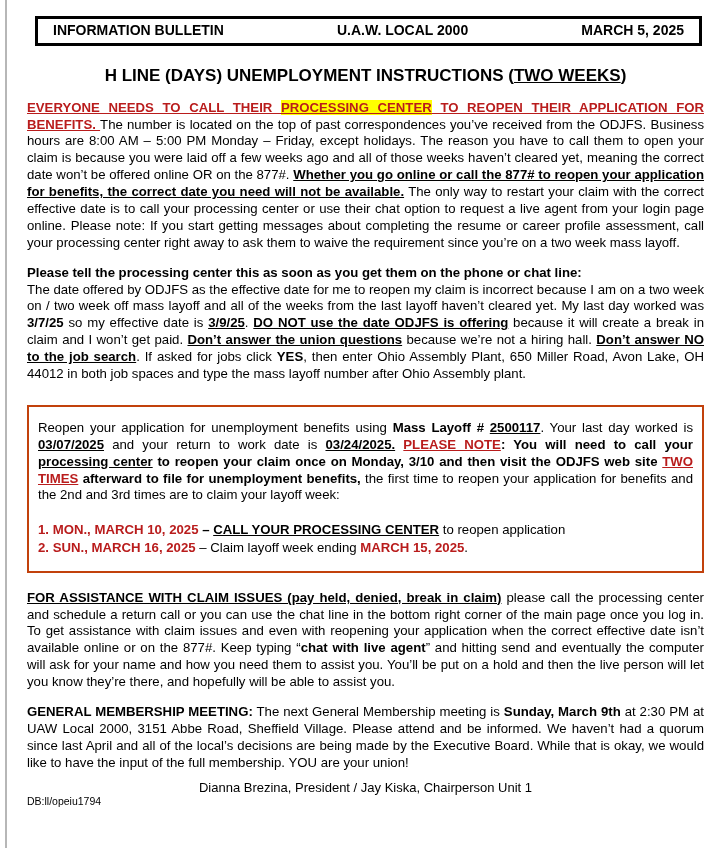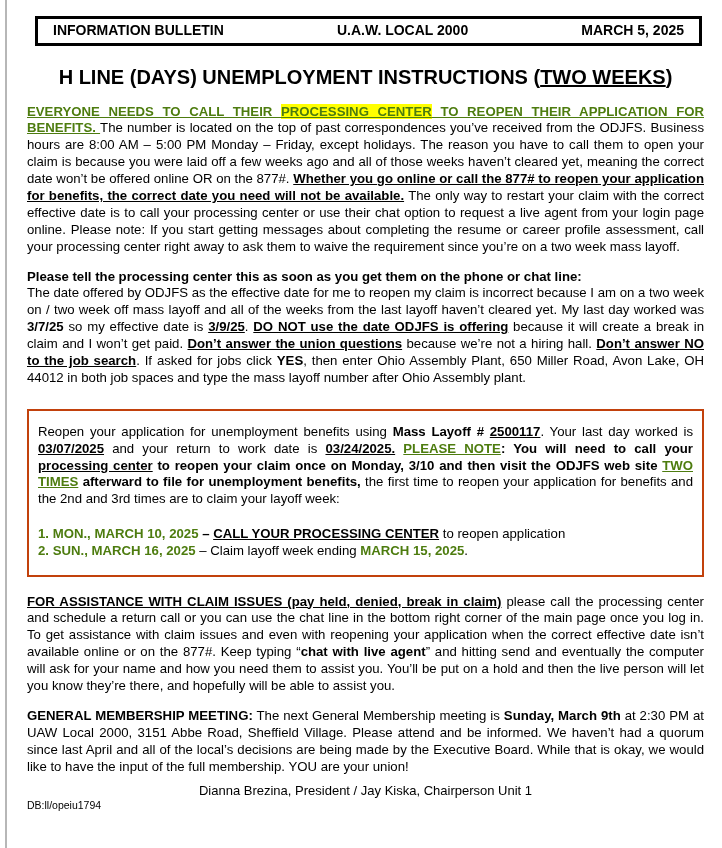--- a/index.html
+++ b/index.html
@@ -26,21 +26,21 @@
     display:flex;
     align-items:center;
     justify-content:space-between;
     padding:3px 15px;
     font-weight:700;
     font-size:14px;
   }
   .doc-title{
     text-align:center;
     font-weight:700;
-    font-size:20px;
+    font-size:17px;
     margin-top:19px;
   }
   .para{
     text-align:justify;
     margin-top:13px;
   }
   .para-heading{
     font-weight:700;
     margin-top:13px;
   }
@@ -60,21 +60,21 @@
     margin-top:8px;
     font-size:13px;
   }
   .footer-fileref{
     font-size:10.5px;
     line-height:1.1;
   }
   
   .b{font-weight:700;}
   .u{text-decoration:underline;}
-  .red{color:#4d7c0f;}
+  .red{color:#b91c1c;}
   .hl{background:#ffff00;}
 </style>
 </head>
 <body>
 
 <div class="scan-edge"></div>
 
 <div class="content">
 
   <div class="header-bar">

